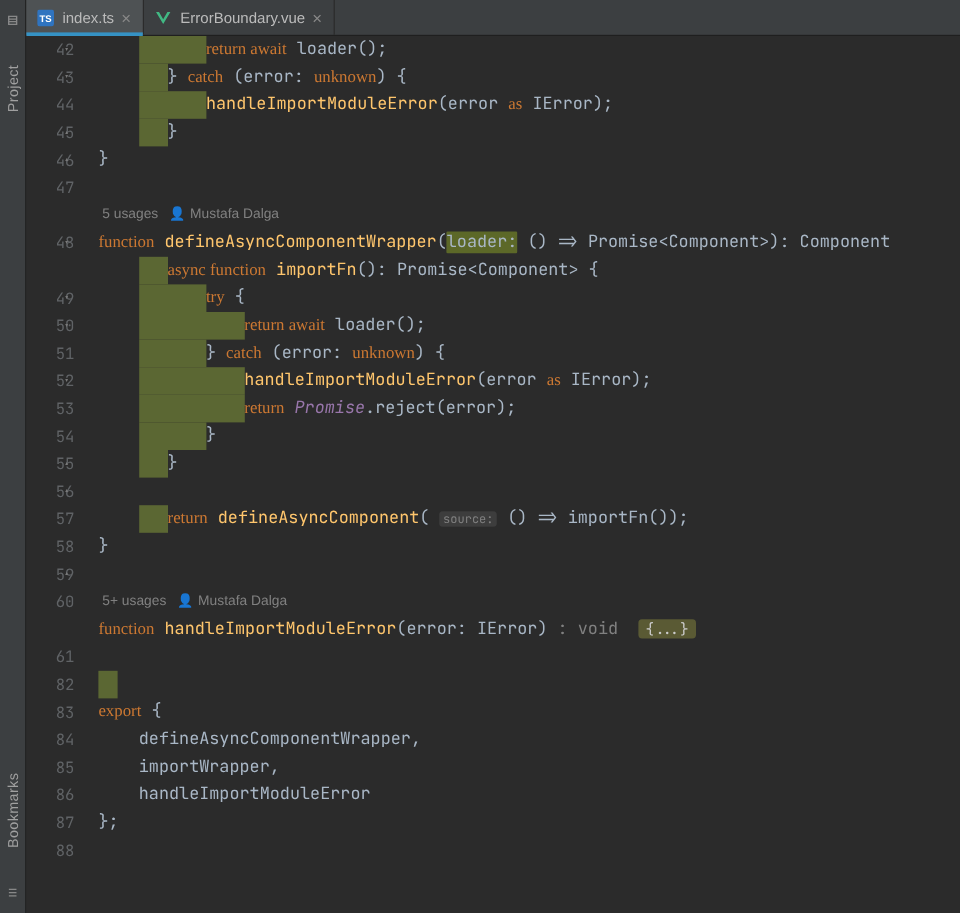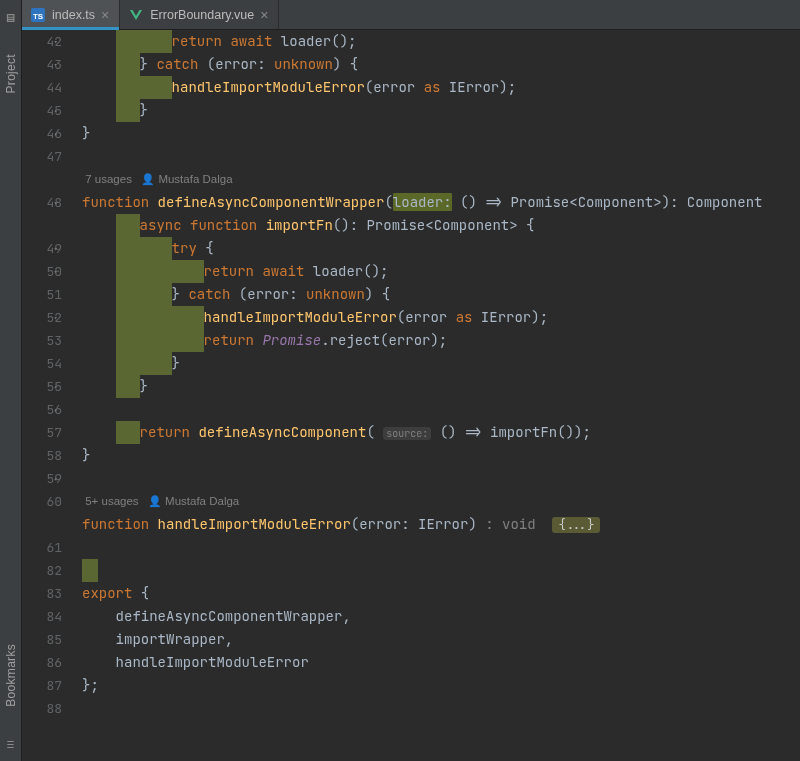--- a/index.html
+++ b/index.html
@@ -90,21 +90,21 @@
   }
   .code{flex:1;min-width:0;padding-left:2px;}
   .line{height:23px;line-height:23px;white-space:pre;position:relative;}
   .gutter .line{padding-right:0;}
   .fold{
     position:absolute;right:4px;top:50%;transform:translateY(-50%);
     color:#7a7a7a;font-size:8px;line-height:1;
   }
 
   .hl{background:var(--sel);border-radius:1px;}
-  .kw{color:var(--kw);}
+  .kw{color:var(--kw);font-family:Liberation Serif, serif;}
   .fn{color:var(--fn);}
   .v{color:var(--var);}
   .p{color:var(--prpl);font-style:italic;}
   .hint{color:var(--hint);background:var(--hint-bg);padding:0 3px;border-radius:3px;font-size:10px;}
   .meta{color:#808080;font-family:-apple-system,"Segoe UI",sans-serif;font-size:11.5px;}
   .meta-icon{font-size:11px;}
   .codefold{background:#5a5a34;color:#ccc;padding:0 6px;border-radius:3px;font-size:12px;}
 
   
   .band{display:inline-block;background:#5b6733;height:23px;vertical-align:top;}
@@ -182,21 +182,21 @@
       <div class="line"><span>88</span></div>
     </div>
 
     <div class="code">
       <div class="line">    <span class="band" style="width:56px"></span><span class="kw">return await</span> <span class="v">loader()</span>;</div>
       <div class="line">    <span class="band" style="width:24px"></span>} <span class="kw">catch</span> (<span class="v">error</span>: <span class="kw">unknown</span>) {</div>
       <div class="line">    <span class="band" style="width:56px"></span><span class="fn">handleImportModuleError</span>(<span class="v">error</span> <span class="kw">as</span> <span class="v">IError</span>);</div>
       <div class="line">    <span class="band" style="width:24px"></span>}</div>
       <div class="line">}</div>
       <div class="line"></div>
-      <div class="line meta"> <span>7 usages</span>   <span class="meta-icon">👤</span> <span>Mustafa Dalga</span></div>
+      <div class="line meta"> <span>5 usages</span>   <span class="meta-icon">👤</span> <span>Mustafa Dalga</span></div>
       <div class="line"><span class="kw">function</span> <span class="fn">defineAsyncComponentWrapper</span>(<span class="hl">loader:</span> <span class="v">() =&gt; Promise&lt;Component&gt;): Component</span></div>
       <div class="line">    <span class="band" style="width:24px"></span><span class="kw">async function</span> <span class="fn">importFn</span><span class="v">(): Promise&lt;Component&gt; {</span></div>
       <div class="line">    <span class="band" style="width:56px"></span><span class="kw">try</span> {</div>
       <div class="line">    <span class="band" style="width:88px"></span><span class="kw">return await</span> <span class="v">loader()</span>;</div>
       <div class="line">    <span class="band" style="width:56px"></span>} <span class="kw">catch</span> (<span class="v">error</span>: <span class="kw">unknown</span>) {</div>
       <div class="line">    <span class="band" style="width:88px"></span><span class="fn">handleImportModuleError</span>(<span class="v">error</span> <span class="kw">as</span> <span class="v">IError</span>);</div>
       <div class="line">    <span class="band" style="width:88px"></span><span class="kw">return</span> <span class="p">Promise</span><span class="v">.reject(</span><span class="v">error</span>);</div>
       <div class="line">    <span class="band" style="width:56px"></span>}</div>
       <div class="line">    <span class="band" style="width:24px"></span>}</div>
       <div class="line"></div>

